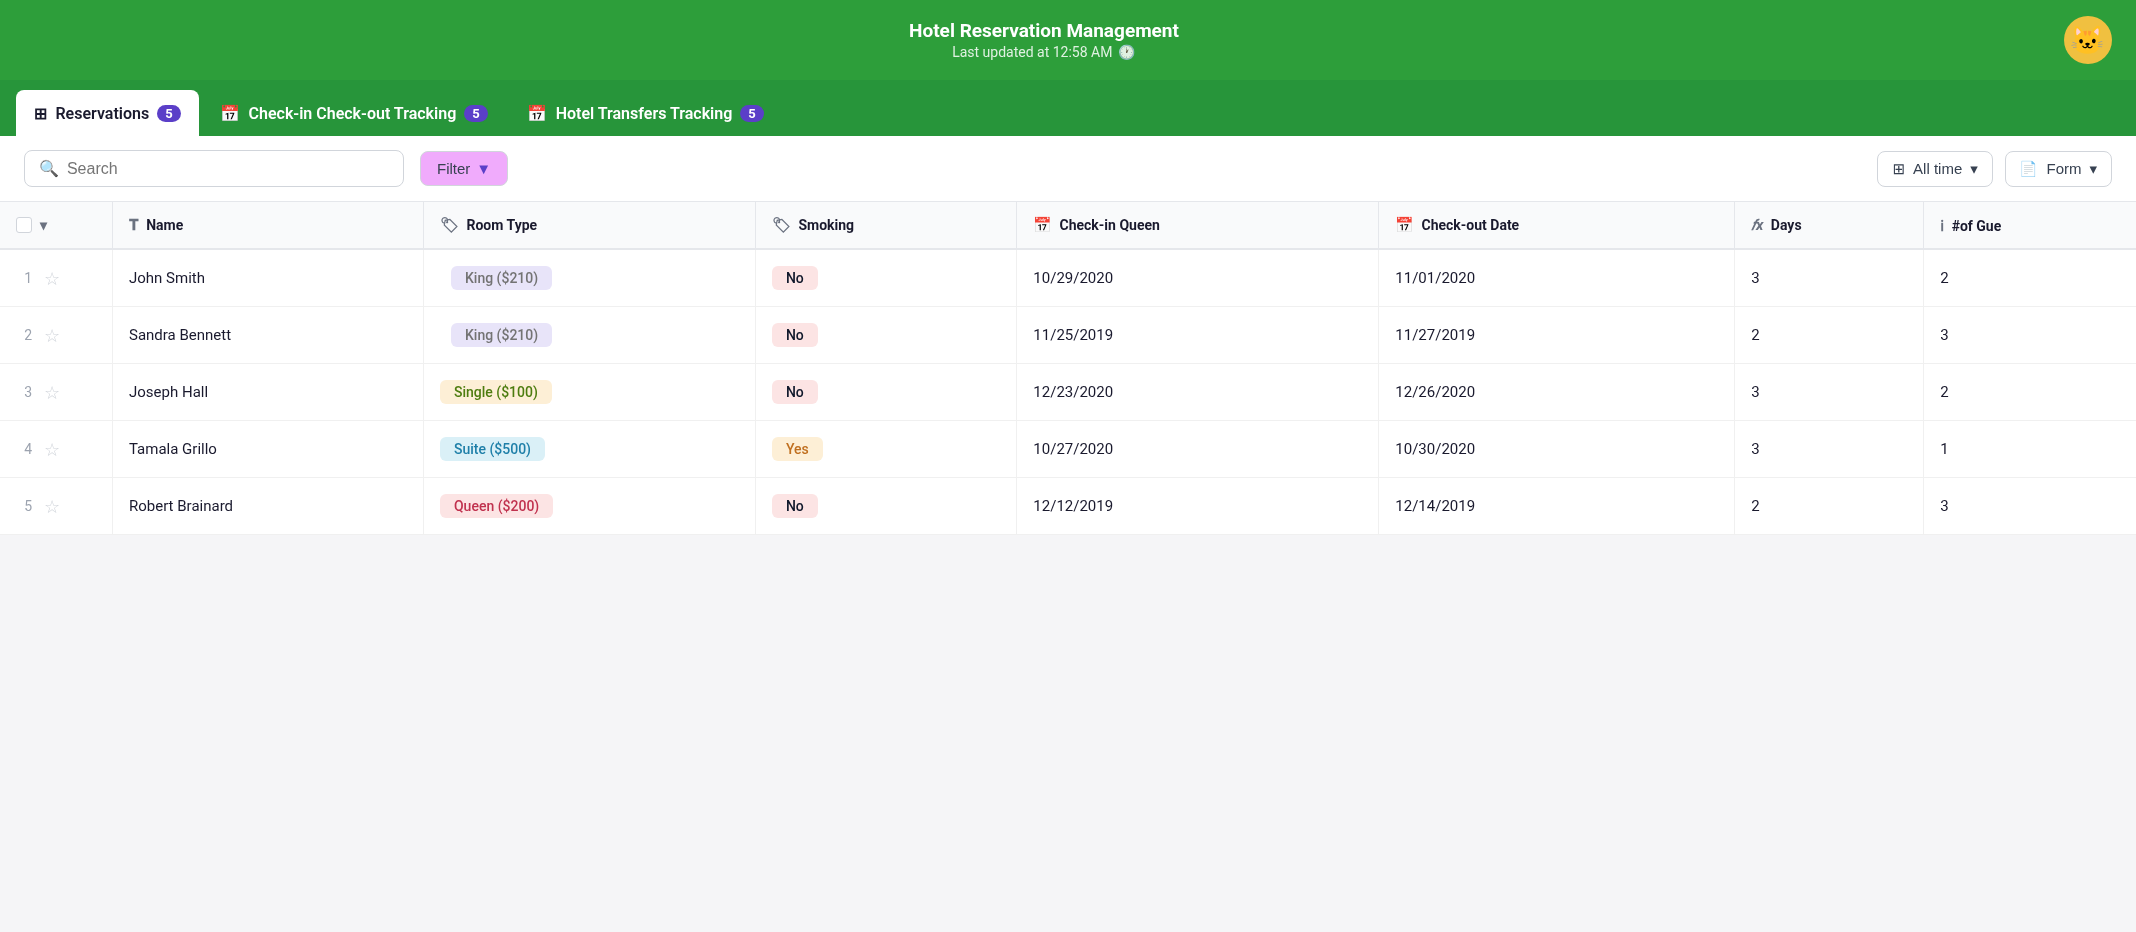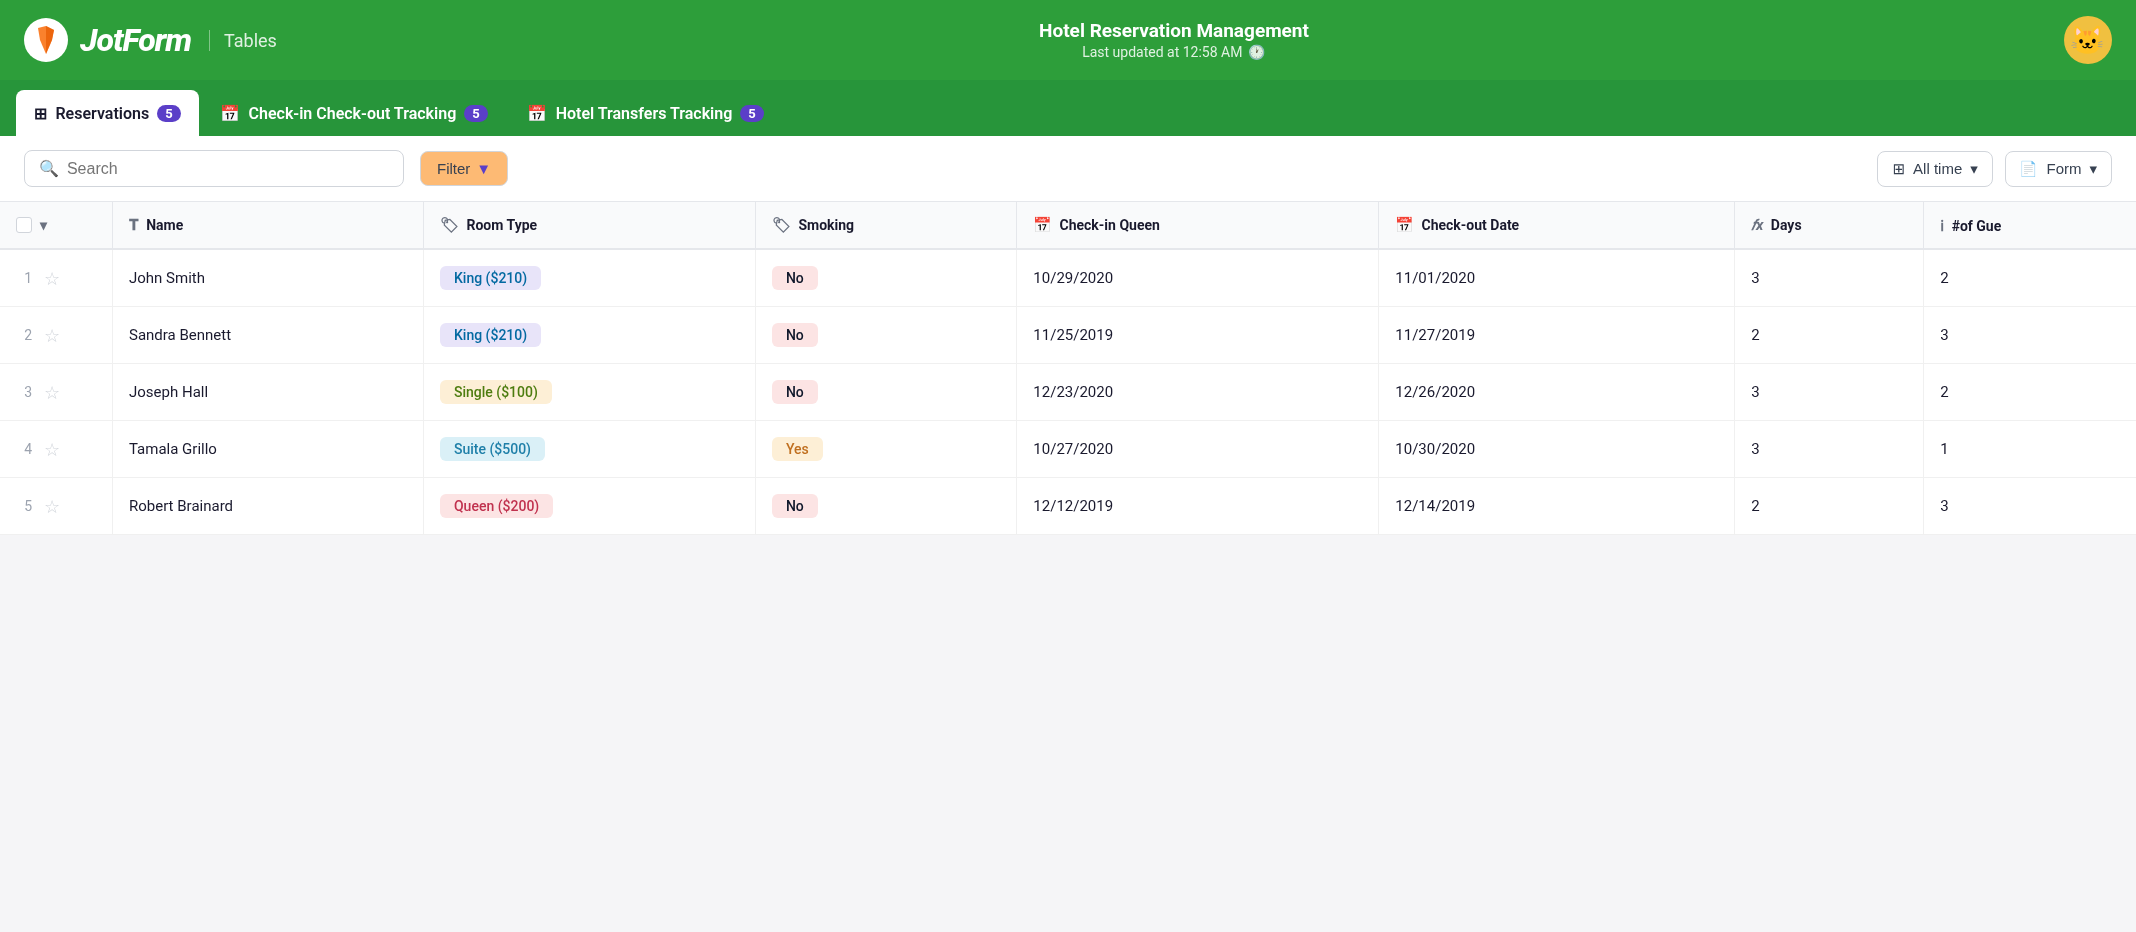--- a/index.html
+++ b/index.html
@@ -148,21 +148,21 @@
       background: transparent;
       width: 100%;
     }
     .filter-btn {
       display: flex;
       align-items: center;
       gap: 6px;
       border: 1.5px solid #d1d5db;
       border-radius: 8px;
       padding: 8px 16px;
-      background: #fdba74;
+      background: #f0abfc;
       cursor: pointer;
       font-size: 15px;
       color: #374151;
       font-weight: 500;
     }
     .filter-icon { color: #5b3fc8; }
     .toolbar-right {
       margin-left: auto;
       display: flex;
       gap: 12px;
@@ -241,51 +241,41 @@
     }
 
     
     .badge {
       display: inline-block;
       border-radius: 6px;
       padding: 4px 14px;
       font-size: 14px;
       font-weight: 500;
     }
-    .badge-purple { background: #e8e4f9; color: #0369a1; }
+    .badge-purple { background: #e8e4f9; color: #737373; margin-left: 11px; }
     .badge-orange { background: #fdefd6; color: #4d7c0f; }
     .badge-blue { background: #daf0f7; color: #1e7fa8; }
     .badge-pink { background: #fce4e4; color: #c0314e; }
     .badge-no { background: #fce4e4; color: #0f172a; }
     .badge-yes { background: #fdefd6; color: #c07020; text-align: center; }
 
     
     .cb { width: 16px; height: 16px; border: 1.5px solid #d1d5db; border-radius: 3px; display: inline-block; background: white; }
     .chevron-down { font-size: 14px; color: #6b7280; }
 
     
     .clock-icon { font-size: 14px; vertical-align: middle; }
 
     
     .fx-icon { font-style: italic; font-weight: 700; color: #5b3fc8; font-size: 15px; }
   </style>
 </head>
 <body>
 
 <header class="header">
-  <div class="logo-area">
-
-    <svg class="logo-icon" viewBox="0 0 44 44" fill="none" xmlns="http://www.w3.org/2000/svg">
-      <circle cx="22" cy="22" r="22" fill="white"></circle>
-      <path d="M14 10 L22 8 L30 12 L28 22 L22 36 L16 22 Z" fill="#f97316" opacity="0.9"></path>
-      <path d="M22 8 L30 12 L28 22 L22 36 Z" fill="#e55a00" opacity="0.7"></path>
-    </svg>
-    <span class="logo-text">JotForm</span>
-    <span class="tables-label">Tables</span>
-  </div>
   <div class="header-center">
     <div class="header-title">Hotel Reservation Management</div>
     <div class="header-subtitle">
       <span>Last updated at 12:58 AM</span>
       <span class="clock-icon">🕐</span>
     </div>
   </div>
   <div class="header-avatar">
     <span>🐱</span>
   </div>

